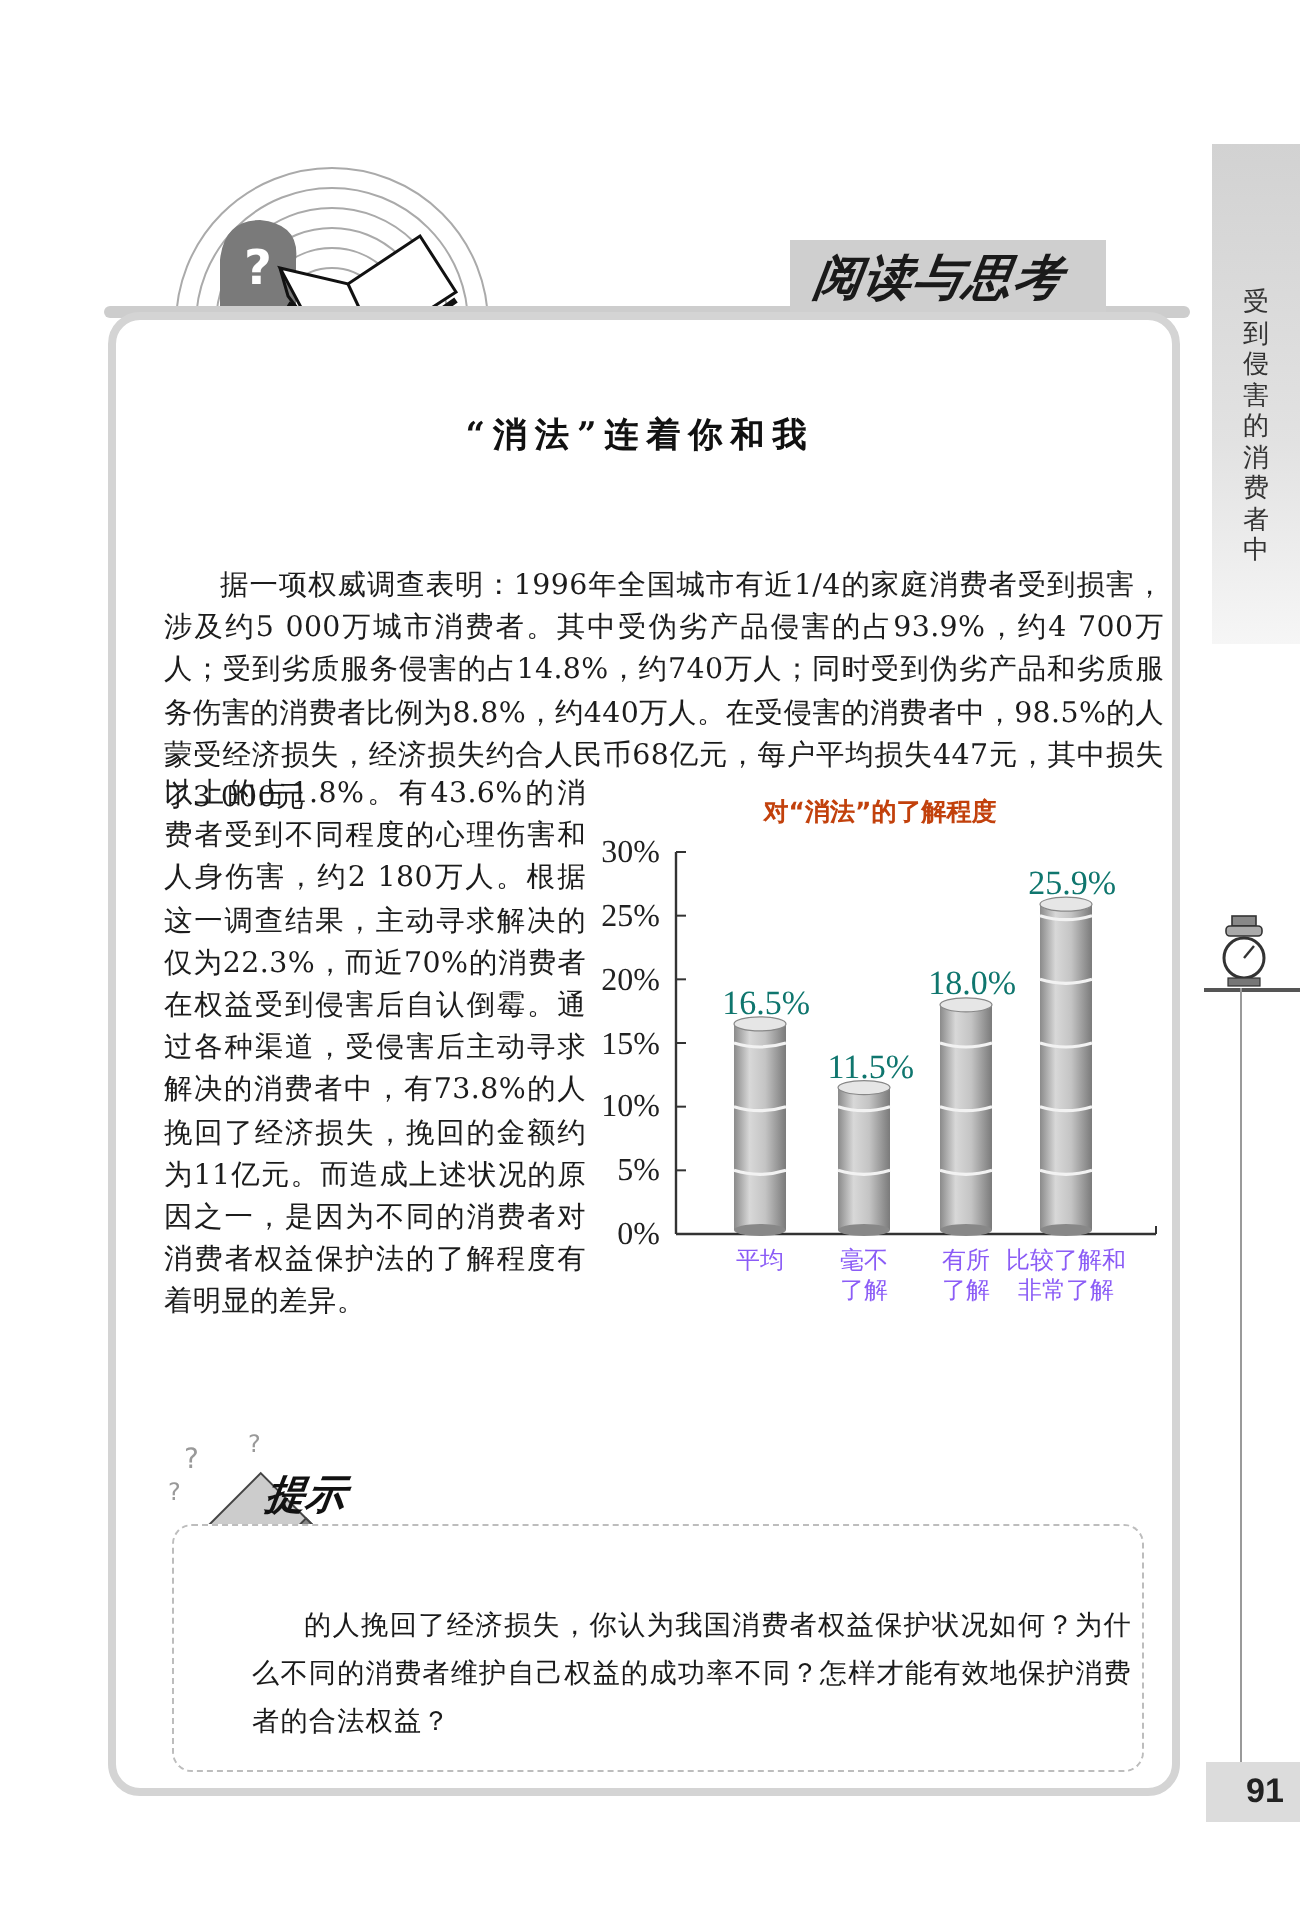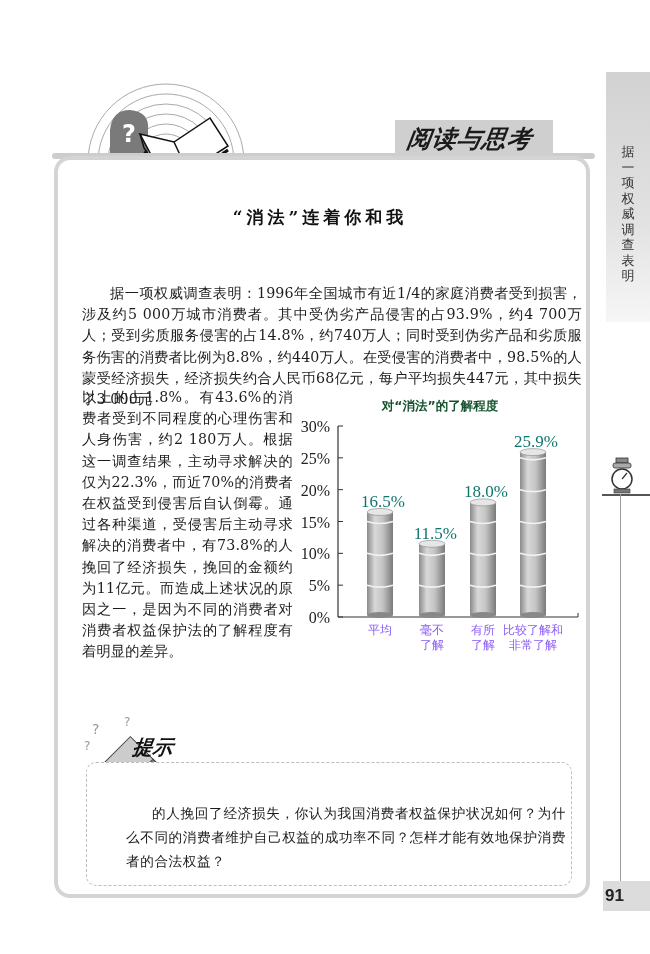--- a/index.html
+++ b/index.html
@@ -24,21 +24,21 @@
     position:absolute; left:620px; top:494px; width:1px; height:387px; background:#9a9a9a;
   }
   .side-bar {
     position:absolute; left:602px; top:494px; width:48px; height:2px; background:#555;
   }
   .scale-icon { position:absolute; left:607px; top:455px; width:30px; height:40px; }
   .page-number {
     position:absolute; left:603px; top:881px; width:47px; height:30px;
     background:#dcdcdc;
     font-family:"Liberation Sans","DejaVu Sans",sans-serif; font-weight:bold;
-    font-size:17px; line-height:30px; color:#222; padding-left:2px; box-sizing:border-box;
+    font-size:17px; line-height:30px; color:#222; padding-left:20px; box-sizing:border-box;
   }
 
   
   .header-illustration { position:absolute; left:78px; top:72px; width:180px; height:130px; }
   .header-banner {
     position:absolute; left:395px; top:120px; width:158px; height:38px;
     background:#cfcfcf;
   }
   .header-banner span {
     display:block; padding-left:12px;
@@ -67,21 +67,21 @@
     font-size:14.2px; line-height:21.2px; color:#1c1c1c; text-align:justify;
     letter-spacing:0.2px;
   }
   .para-top { left:82px; top:262px; width:500px; text-indent:28px;margin-top:21px; }
   .para-left { left:82px; top:387px; width:211px; }
 
   
   .chart-title {
     position:absolute; left:300px; top:398px; width:280px; text-align:center;
     font-family:"DejaVu Sans","Liberation Sans",sans-serif; font-weight:bold;
-    font-size:12.5px; color:#14532d;
+    font-size:12.5px; color:#c2410c;
   }
   .chart { position:absolute; left:300px; top:420px; width:285px; height:240px; }
   .ytick {
     position:absolute; left:0; width:30px; text-align:right;
     font-family:"Liberation Serif","DejaVu Serif",serif; font-size:16px; color:#222;
   }
   .xlabel {
     position:absolute; text-align:center; width:60px;
     font-family:Liberation Sans, sans-serif; font-size:12px; line-height:15px; color:#8b5cf6;
   }
@@ -105,21 +105,21 @@
     position:absolute; left:126px; top:801px; width:440px;
     font-family:"DejaVu Serif","Liberation Serif",serif; font-size:13.6px; line-height:24px;
     color:#1a1a1a; text-indent:26px; text-align:justify; letter-spacing:0.6px;
   }
 </style>
 </head>
 <body>
 
 <div class="side-tab">
   <div class="vtext" style="top:10px;margin-left:44px;">第七课</div>
-  <div class="vtext" style="top:72px;">据一项权威调查表明</div>
+  <div class="vtext" style="top:72px;">受到侵害的消费者中</div>
 </div>
 <svg class="scale-icon" viewBox="0 0 30 40">
   <rect x="9" y="3" width="12" height="5" fill="#888" stroke="#333" stroke-width="0.8"></rect>
   <rect x="6" y="8" width="18" height="5" rx="2" fill="#aaa" stroke="#333" stroke-width="0.8"></rect>
   <circle cx="15" cy="24" r="10" fill="#fff" stroke="#333" stroke-width="1.5"></circle>
   <line x1="15" y1="24" x2="20" y2="18" stroke="#333" stroke-width="1.2"></line>
   <rect x="7" y="34" width="16" height="4" fill="#777" stroke="#333" stroke-width="0.6"></rect>
 </svg>
 <div class="side-bar"></div>
 <div class="side-line"></div>

